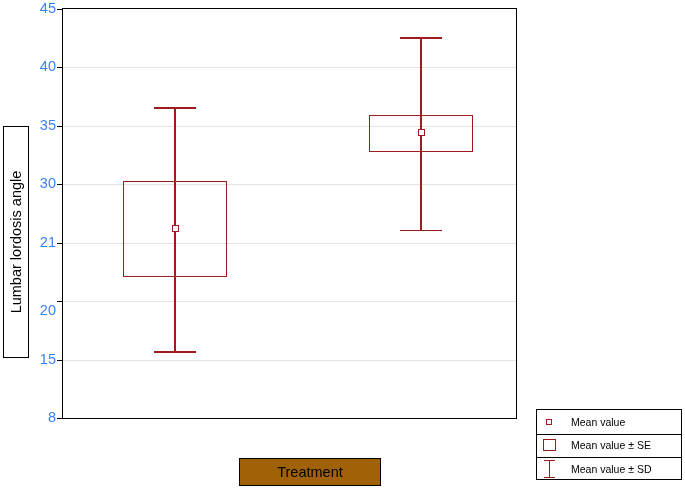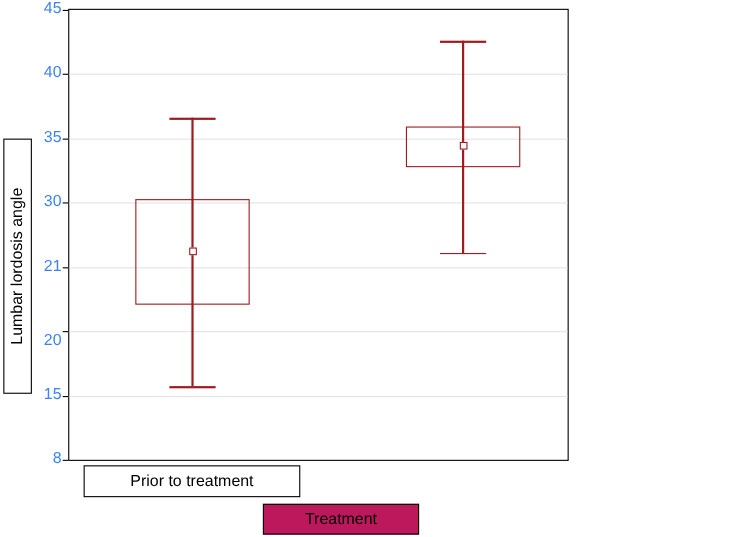--- a/index.html
+++ b/index.html
@@ -111,21 +111,21 @@
     box-sizing: border-box;
     display: flex;
     align-items: center;
     justify-content: center;
     font-size: 14.5px;
     color: #000;
   }
   .xlabel-box {
     position: absolute;
     border: 1px solid #000;
-    background: #be185d;
+    background: #a16207;
     box-sizing: border-box;
     display: flex;
     align-items: center;
     justify-content: center;
     font-size: 14.5px;
     color: #000;
   }
 
   
   .legend {
@@ -216,28 +216,49 @@
 
   <div class="plot-frame" id="plot">
       <div class="gridline" style="top: 350.571px; background: rgb(227, 227, 227);"></div>
       <div class="gridline" style="top: 292.143px; background: rgb(227, 227, 227);"></div>
       <div class="gridline" style="top: 233.714px; background: rgb(227, 227, 227);"></div>
       <div class="gridline" style="top: 175.286px; background: rgb(227, 227, 227);"></div>
       <div class="gridline" style="top: 116.857px; background: rgb(227, 227, 227);"></div>
       <div class="gridline" style="top: 58.4286px; background: rgb(227, 227, 227);"></div>
     </div>
 
-  <div class="cat-box" style="left:76px; top:423px; width:197px; height:29px;">
-    <span>Prior to  treatment</span>
-  </div>
 
   <div class="xlabel-box" style="left:239px; top:458px; width:142px; height:28px;">
     <span>Treatment</span>
   </div>
 
+  <div class="legend">
+    <div class="legend-row" style="top:0;">
+      <div class="legend-key">
+        <div class="key-mean"></div>
+      </div>
+      <div class="legend-text">Mean value</div>
+    </div>
+    <div class="legend-sep" style="top:23.6px;"></div>
+    <div class="legend-row" style="top:23.6px;">
+      <div class="legend-key">
+        <div class="key-se"></div>
+      </div>
+      <div class="legend-text">Mean value ± SE</div>
+    </div>
+    <div class="legend-sep" style="top:47.2px;"></div>
+    <div class="legend-row" style="top:47.2px;">
+      <div class="legend-key">
+        <div class="key-sd-line"></div>
+        <div class="key-sd-cap" style="top:50%; margin-top:-9px;"></div>
+        <div class="key-sd-cap" style="top:50%; margin-top:8px;"></div>
+      </div>
+      <div class="legend-text">Mean value  ± SD</div>
+    </div>
+  </div>
 
 <div class="ytick-label" style="left: 26px; width: 30px; top: 409px;">8</div>
     <div class="ytick-mark" style="left: 57px; top: 418px;"></div>
     <div class="ytick-label" style="left: 26px; width: 30px; top: 350.571px;">15</div>
     <div class="ytick-mark" style="left: 57px; top: 359.571px;"></div>
     <div class="ytick-label" style="left: 26px; width: 30px; top: 302px;">20</div>
     <div class="ytick-mark" style="left: 57px; top: 301.143px;"></div>
     <div class="ytick-label" style="left: 26px; width: 30px; top: 233.714px;">21</div>
     <div class="ytick-mark" style="left: 57px; top: 242.714px;"></div>
     <div class="ytick-label" style="left: 26px; width: 30px; top: 175.286px;">30</div>

